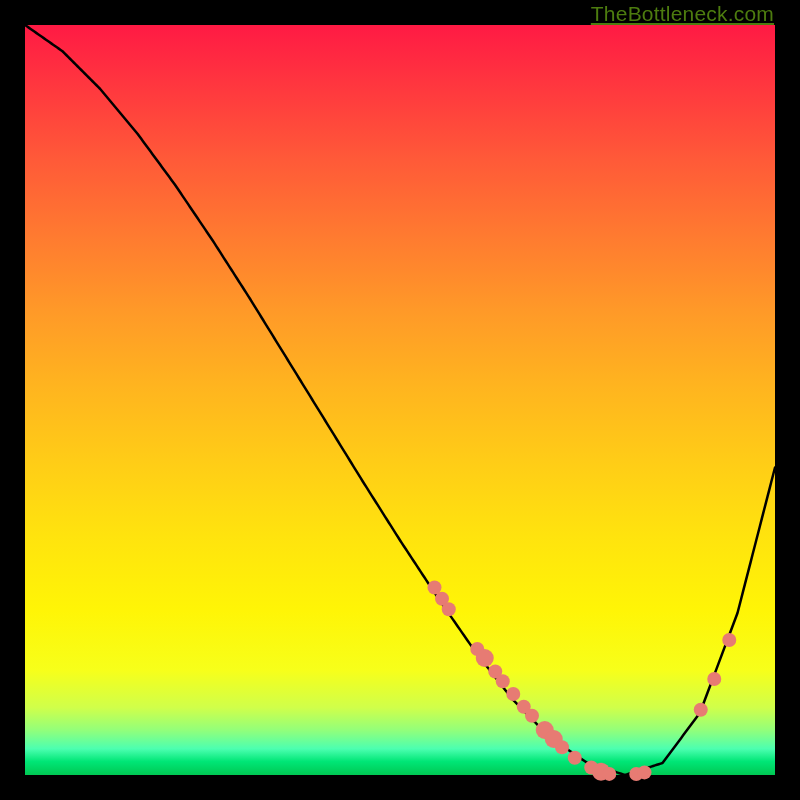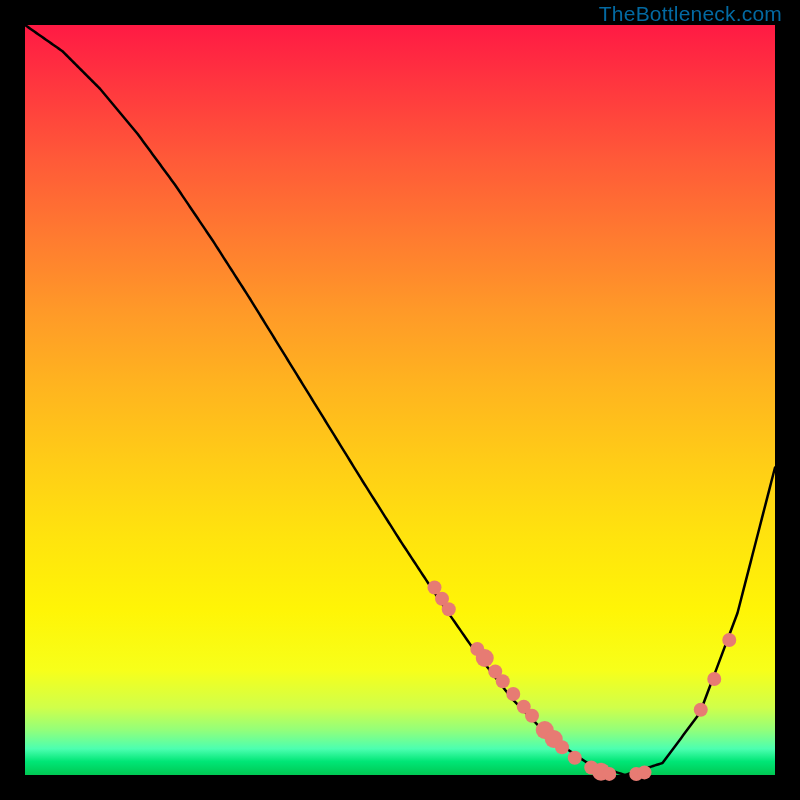--- a/index.html
+++ b/index.html
@@ -30,25 +30,26 @@
        #f7ff1a 86%,
        #d0ff4a 91%,
        #93ff7a 94%,
        #4cffb0 96.5%,
        #00e676 98.2%,
        #00c853 100%);
   }
   .watermark {
     position: absolute;
     top: 2px;
-    right: 18px;
-    color: #0369a1;
+    right: 26px;
+    color: #4d7c0f;
     font-size: 21px;
     letter-spacing: 0.2px;
     font-weight: 500;
+    text-decoration: underline;
   }
   svg.plot {
     position: absolute;
     left: 0;
     top: 0;
     width: 750px;
     height: 750px;
     overflow: visible;
   }
 </style>

